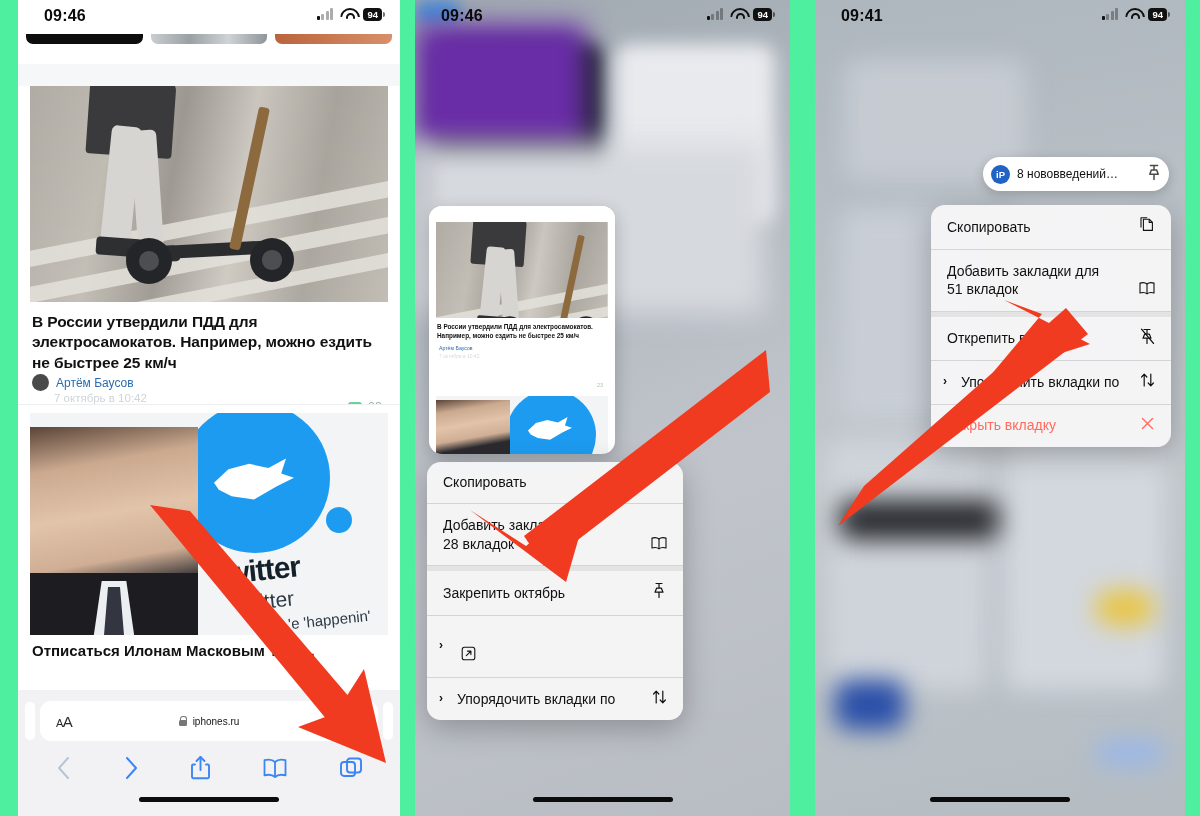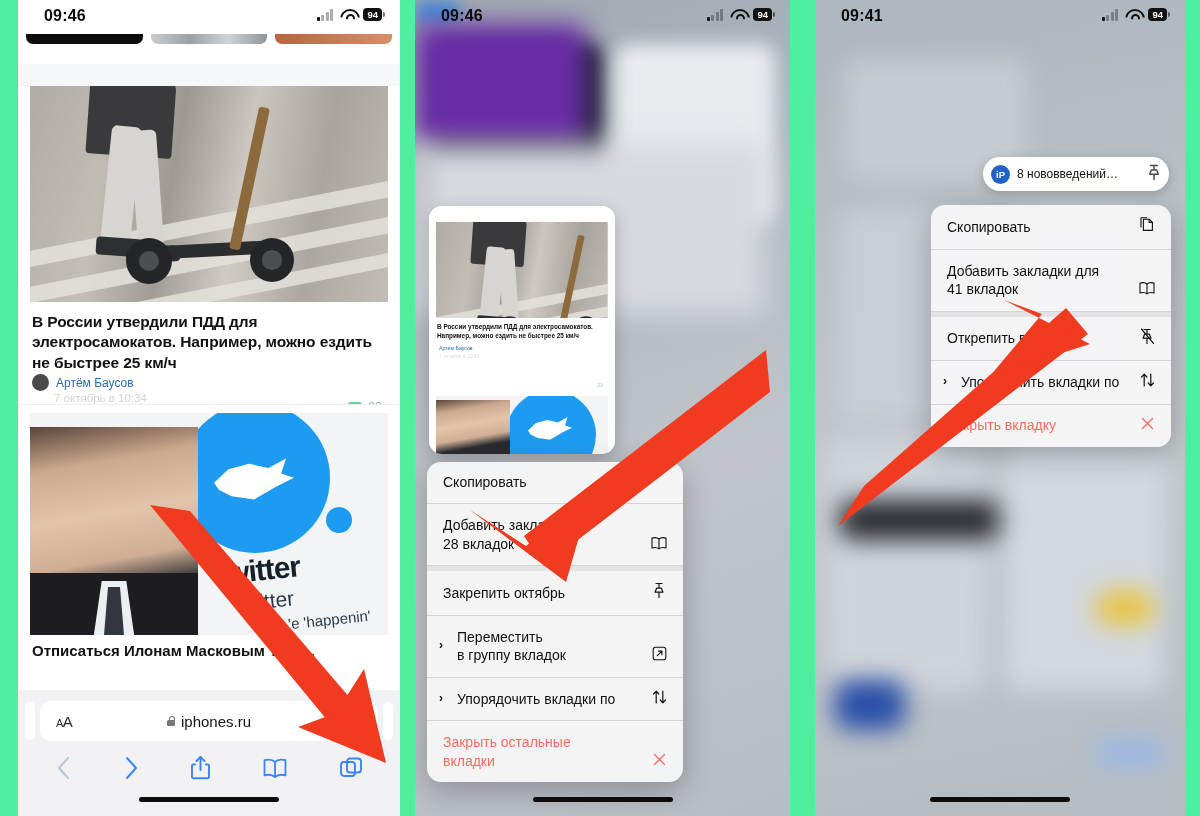--- a/index.html
+++ b/index.html
@@ -25,21 +25,21 @@
   .statusbar {
     position: absolute; left: 0; right: 0; top: 0; height: 34px;
     display: flex; align-items: center; z-index: 40;
   }
   .sb-time {
     position: absolute; left: 26px; top: 7px;
     font-size: 16px; font-weight: 700; letter-spacing: .2px; color: #0a0a0a;
   }
   .sb-right {
     position: absolute; right: 18px; top: 8px;
-    display: flex; align-items: flex-end; gap: 7px;
+    display: flex; align-items: flex-start; gap: 7px;
   }
   .sig { display: flex; align-items: flex-end; gap: 1.5px; height: 12px; }
   .sig i { width: 3px; background: #111; border-radius: 1px; display: block; }
   .sig i:nth-child(1) { height: 4px; }
   .sig i:nth-child(2) { height: 6px; opacity: .35; }
   .sig i:nth-child(3) { height: 9px; opacity: .35; }
   .sig i:nth-child(4) { height: 12px; opacity: .35; }
   .wifi { position: relative; width: 16px; height: 12px; }
   .wifi::before {
     content: ""; position: absolute; left: 0; top: 0; width: 16px; height: 16px;
@@ -143,21 +143,21 @@
   .urlfield {
     flex: 1; height: 40px; background: #fff; border-radius: 11px;
     display: flex; align-items: center; position: relative;
   }
   .aa { position: absolute; left: 16px; font-size: 15px; color: #2a2a2a; letter-spacing: -.5px; }
   .aa .small { font-size: 11px; }
   .urlcenter { position: absolute; left: 0; right: 0; display: flex; align-items: center; justify-content: center; gap: 6px; }
   .lock { width: 8px; height: 10px; position: relative; }
   .lock::before { content:""; position:absolute; left:0; bottom:0; width:8px; height:6px; background:#777; border-radius:1.5px; }
   .lock::after { content:""; position:absolute; left:1.7px; top:0; width:4.6px; height:5px; border:1.4px solid #777; border-bottom:none; border-radius:3px 3px 0 0; }
-  .urltext { font-size: 15px; color: #141414; font-weight: 400; }
+  .urltext { font-size: 10px; color: #141414; font-weight: 400; }
   .reload { position: absolute; right: 16px; font-size: 17px; color: #2a2a2a; }
   .toolbar { position: absolute; left: 0; right: 0; top: 58px; height: 44px; display: flex; align-items: center; justify-content: space-around; padding: 0 12px; }
   .tb-ico { color: #3d84f5; opacity: 1; }
   .tb-ico.dim { color: #b8c4d4; }
   .homebar { position: absolute; left: 50%; transform: translateX(-50%); bottom: 14px; width: 140px; height: 5px; background: #0c0c0c; border-radius: 3px; }
 
   
   .p2-bg { position: absolute; inset: 0; background: linear-gradient(160deg,#9fa8b0 0%, #b4bac1 35%, #c1c5cb 60%, #b8bcc3 100%); }
   .blur-card { position: absolute; border-radius: 16px; filter: blur(9px); }
   .b2-dark { left: 18px; top: 42px; width: 170px; height: 175px; background: #1f2430; }
@@ -279,21 +279,21 @@
           <div class="sc-stem"></div>
           <div class="sc-wheel w-a"></div>
           <div class="sc-wheel w-b"></div>
         </div>
       </div>
       <div class="art-title">В России утвердили ПДД для электросамокатов. Например, можно ездить не быстрее 25 км/ч</div>
       <div class="art-meta">
         <span class="avatar-sm"></span>
         <span class="author">Артём Баусов</span>
       </div>
-      <div class="art-date">7 октябрь в 10:34</div>
+      <div class="art-date">7 октябрь в 10:42</div>
       <div class="comments">
         <span class="bubble"></span>
         <span class="cnum">23</span>
       </div>
     </div>
 
     <div class="article" id="art2">
       <div class="musk-img">
         <div class="tw-bg"></div>
         <div class="tw-circle"></div>
@@ -426,44 +426,33 @@
       <div class="mi noindent sep-strong">
         <span class="mi-label">Закрепить октябрь</span>
         <span class="mi-icon">
           <svg width="14" height="17" viewBox="0 0 14 17">
               <path d="M4 1.5 H10 M7 1.5 V6.2 M4.6 6.2 H9.4 L11 10.2 H3 Z M7 10.2 V15.5" fill="none" stroke="currentColor" stroke-width="1.2" stroke-linecap="round" stroke-linejoin="round"></path>
             </svg>
         </span>
       </div>
       <div class="mi" style="white-space:pre-line">
         <span class="chev">›</span>
-        <span class="mi-label">Переместить
-в группу вкладок</span>
         <span class="mi-icon">
           <svg width="15" height="15" viewBox="0 0 15 15">
               <rect x="1.2" y="1.2" width="12.6" height="12.6" rx="2.4" fill="none" stroke="currentColor" stroke-width="1.1"></rect>
               <path d="M5.3 9.7 L9.7 5.3 M6.4 5.1 H9.9 V8.6" fill="none" stroke="currentColor" stroke-width="1.1" stroke-linecap="round" stroke-linejoin="round"></path>
             </svg>
         </span>
       </div>
       <div class="mi">
         <span class="chev">›</span>
         <span class="mi-label">Упорядочить вкладки по</span>
         <span class="mi-icon">
           <svg width="15" height="16" viewBox="0 0 15 16">
               <path d="M4.2 14 V2.4 M1.6 5 L4.2 2.2 L6.8 5 M10.8 2 V13.6 M8.2 11 L10.8 13.8 L13.4 11" fill="none" stroke="currentColor" stroke-width="1.2" stroke-linecap="round" stroke-linejoin="round"></path>
-            </svg>
-        </span>
-      </div>
-      <div class="mi noindent destructive" style="white-space:pre-line">
-        <span class="mi-label">Закрыть остальные
-вкладки</span>
-        <span class="mi-icon">
-          <svg width="15" height="15" viewBox="0 0 15 15">
-              <path d="M2.5 2.5 L12.5 12.5 M12.5 2.5 L2.5 12.5" fill="none" stroke="currentColor" stroke-width="1.4" stroke-linecap="round"></path>
             </svg>
         </span>
       </div>
     </div>
 
     <div class="homebar"></div>
   </div>
 
   <div class="panel" id="panel3">
     <div class="p3-bg"></div>
@@ -510,21 +499,21 @@
       <span class="mi-icon">
         <svg width="16" height="17" viewBox="0 0 16 17">
             <path d="M4.4 3.2 H10.2 L13.4 6.4 V14.4 H4.4 Z" fill="none" stroke="currentColor" stroke-width="1.1" stroke-linejoin="round"></path>
             <path d="M10.2 3.2 V6.4 H13.4" fill="none" stroke="currentColor" stroke-width="1.1" stroke-linejoin="round"></path>
             <path d="M2 11.6 V1.8 H8.2" fill="none" stroke="currentColor" stroke-width="1.1" stroke-linejoin="round"></path>
           </svg>
       </span>
     </div>
     <div class="mi noindent" style="white-space:pre-line">
       <span class="mi-label">Добавить закладки для
-41 вкладок</span>
+51 вкладок</span>
       <span class="mi-icon">
         <svg width="18" height="14" viewBox="0 0 18 14">
             <path d="M9 3 C7.4 1.6 4.5 1.4 2 2.1 V12 C4.5 11.3 7.4 11.5 9 12.9 C10.6 11.5 13.5 11.3 16 12 V2.1 C13.5 1.4 10.6 1.6 9 3 Z" fill="none" stroke="currentColor" stroke-width="1.1" stroke-linejoin="round"></path>
             <path d="M9 3 V12.9" fill="none" stroke="currentColor" stroke-width="1.1"></path>
           </svg>
       </span>
     </div>
     <div class="mi noindent sep-strong">
       <span class="mi-label">Открепить вкладку</span>
       <span class="mi-icon">

